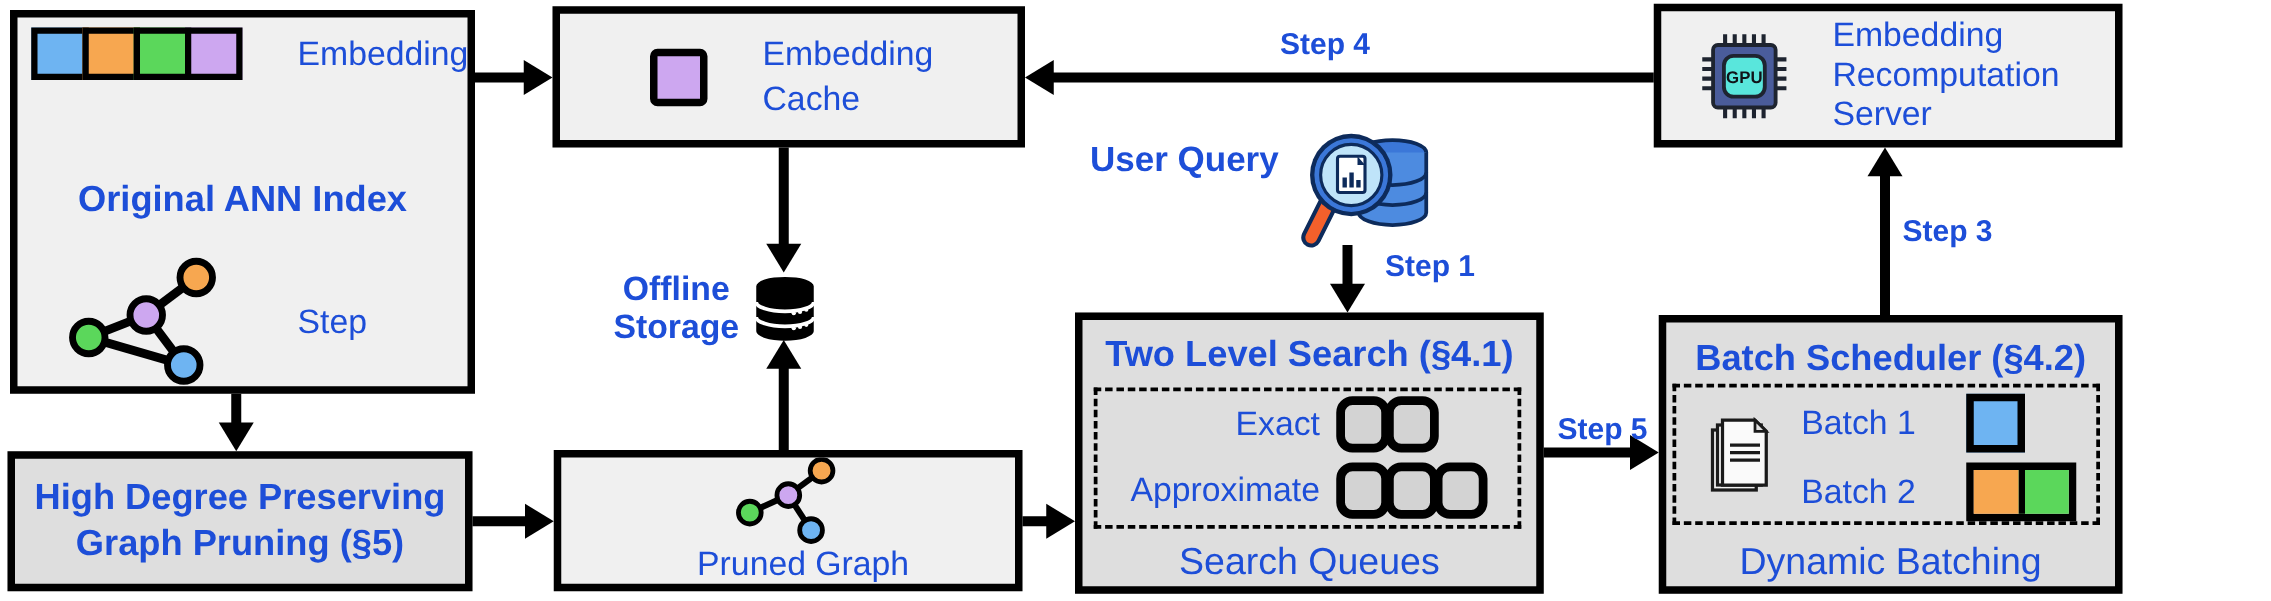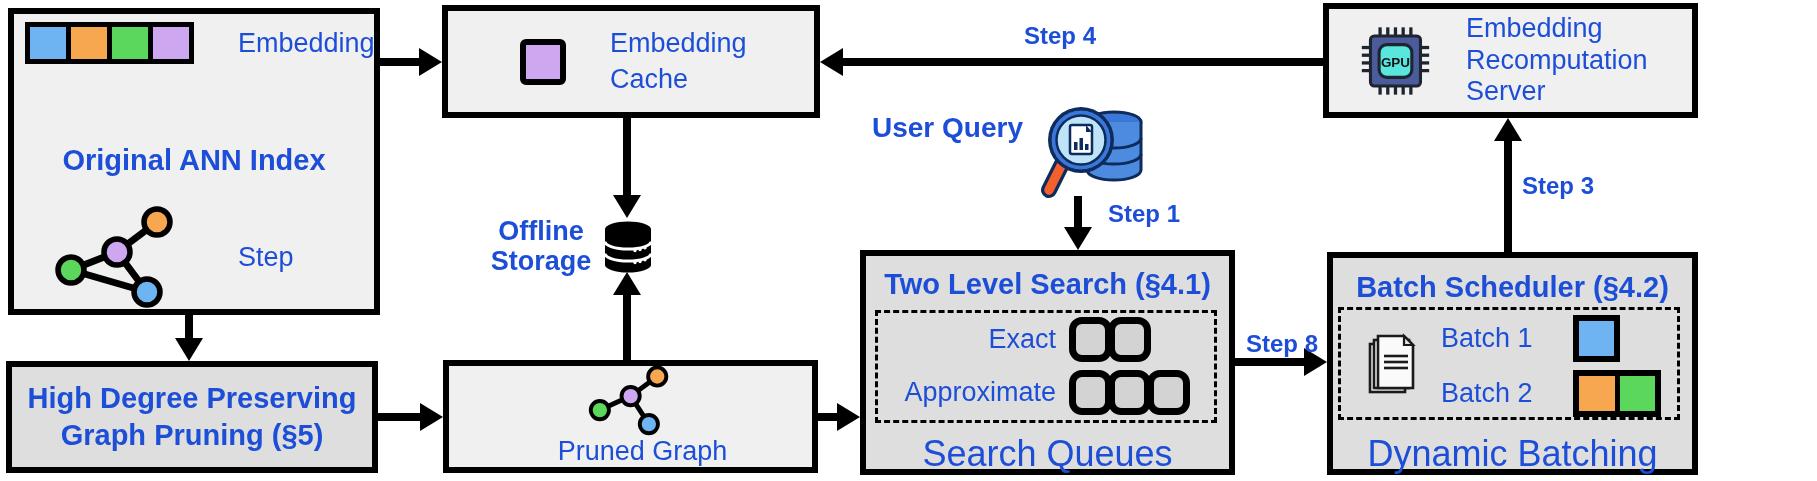--- a/index.html
+++ b/index.html
@@ -4,21 +4,21 @@
 <style>
   html,body{margin:0;padding:0;background:#fff;}
   .canvas{
     position:relative;width:1817px;height:481px;background:#ffffff;
     font-family:"Liberation Sans",sans-serif;color:#1d4ed8;overflow:hidden;
   }
   .box{position:absolute;border:6px solid #000;box-sizing:border-box;}
   .light{background:#F0F0F0;}
   .shaded{background:#DEDEDE;}
   .btitle{position:absolute;left:0;right:0;text-align:center;font-weight:bold;font-size:29px;}
-  .bfooter{position:absolute;left:0;right:0;text-align:center;font-size:36px;}
+  .bfooter{position:absolute;left:0;right:0;text-align:center;font-size:30px;}
   .lbl{font-size:27px;}
   .bold{font-weight:bold;}
   .steplbl{position:absolute;font-weight:bold;font-size:24px;text-align:center;}
   
   .aline{position:absolute;background:#000;}
   .ahead{position:absolute;width:0;height:0;}
   .ahead.right{border-top:14px solid transparent;border-bottom:14px solid transparent;border-left:23px solid #000;}
   .ahead.left{border-top:14px solid transparent;border-bottom:14px solid transparent;border-right:23px solid #000;}
   .ahead.down{border-left:14px solid transparent;border-right:14px solid transparent;border-top:23px solid #000;}
   .ahead.up{border-left:14px solid transparent;border-right:14px solid transparent;border-bottom:23px solid #000;}
@@ -246,21 +246,21 @@
 
   <div>
     <div class="aline" style="left:1074px;top:196px;width:8px;height:33px;"></div>
     <div class="ahead down" style="left:1064px;top:227px;"></div>
     <div class="steplbl" style="left:1108px;top:200px;">Step 1</div>
   </div>
 
   <div>
     <div class="aline" style="left:1235px;top:358px;width:71px;height:8px;"></div>
     <div class="ahead right" style="left:1304px;top:348px;"></div>
-    <div class="steplbl" style="left:1232px;top:330px;width:100px;">Step 8</div>
+    <div class="steplbl" style="left:1232px;top:330px;width:100px;">Step 5</div>
   </div>
 
   <div>
     <div class="aline" style="left:1504px;top:139px;width:8px;height:114px;"></div>
     <div class="ahead up" style="left:1494px;top:118px;"></div>
     <div class="steplbl" style="left:1522px;top:172px;">Step 3</div>
   </div>
 
 </div>
 

